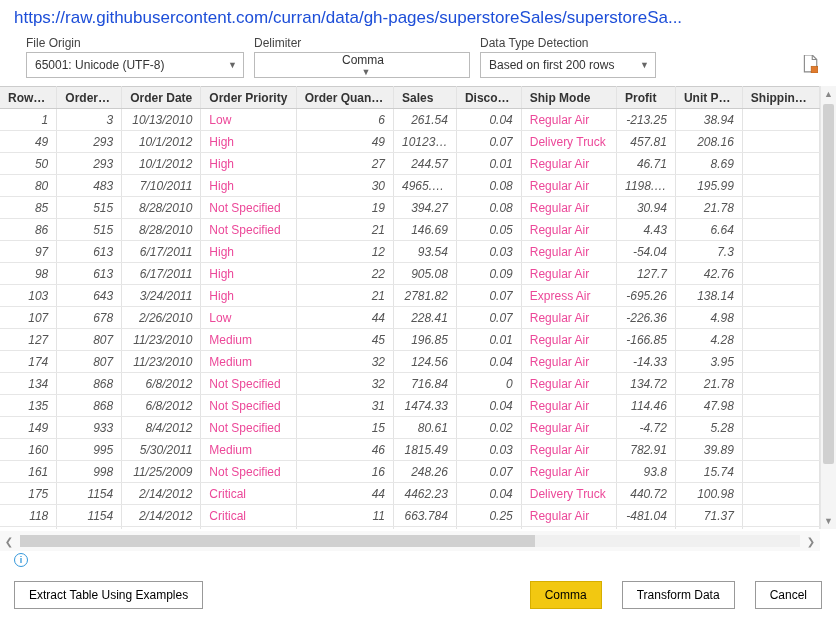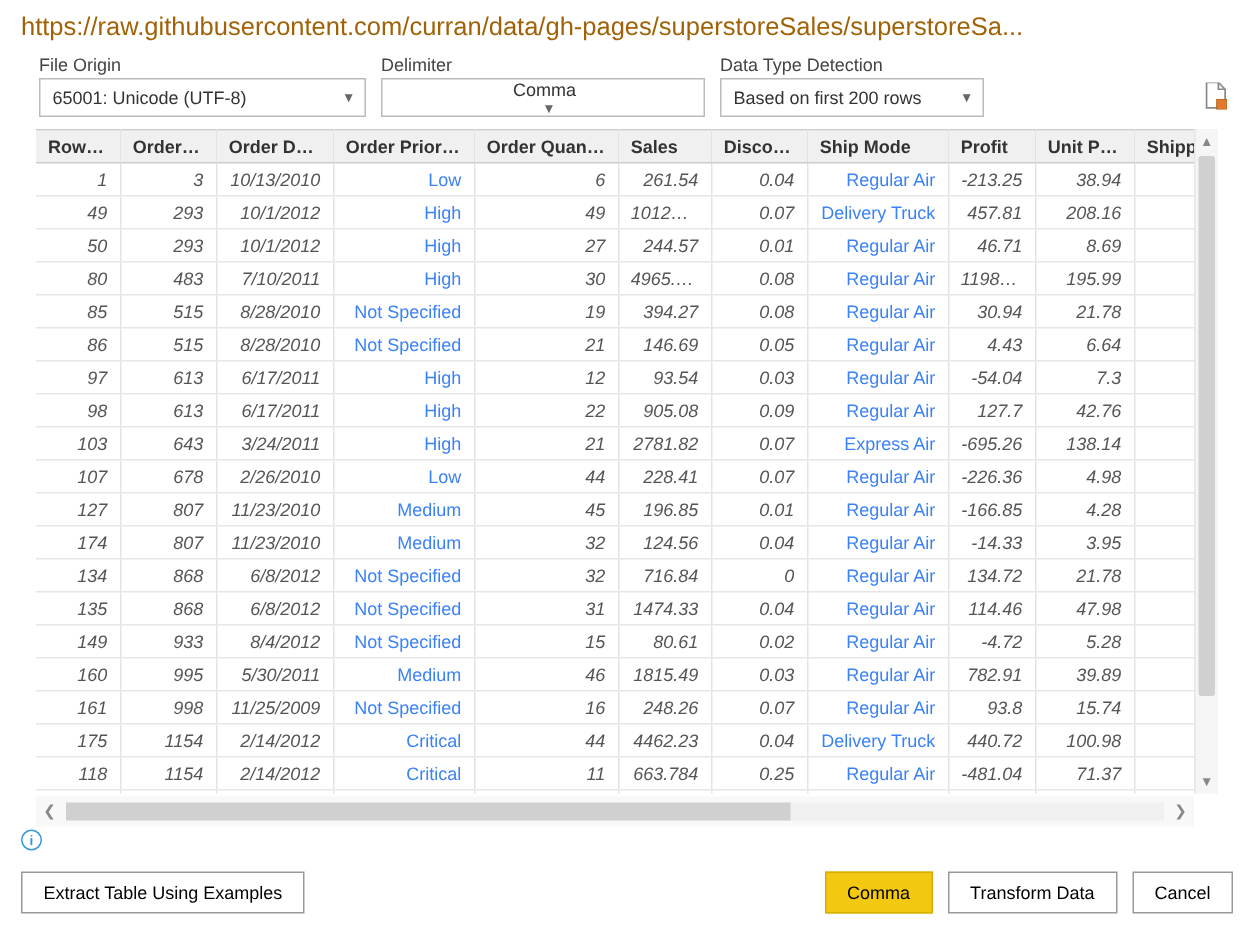--- a/index.html
+++ b/index.html
@@ -1,57 +1,57 @@
 <!DOCTYPE html>
 <html><head>
 <meta charset="utf-8">
 <style>
   * { box-sizing: border-box; }
   html, body { margin: 0; padding: 0; font-family: "Segoe UI", Tahoma, sans-serif; font-size: 12px; color: #333; background: #fff; }
   .dialog { width: 836px; height: 623px; position: relative; padding: 0; display: flex; flex-direction: column; }
-  .url-bar { padding: 8px 14px 4px 14px; font-size: 17px; color: #a16207; white-space: nowrap; overflow: hidden; text-overflow: ellipsis; }
+  .url-bar { padding: 8px 14px 4px 14px; font-size: 17px; color: #1d4ed8; white-space: nowrap; overflow: hidden; text-overflow: ellipsis; }
   .controls-row { display: flex; gap: 10px; padding: 4px 14px 8px 14px; align-items: flex-end; margin-left: 12px; }
   .control-group { display: flex; flex-direction: column; gap: 2px; }
   .control-group label { font-size: 12px; color: #444; }
   .select { border: 1px solid #bbb; height: 26px; display: flex; align-items: center; justify-content: space-between; padding: 0 6px 0 8px; background: #fff; font-size: 12px; cursor: pointer; }
   .select .caret { font-size: 9px; color: #666; margin-left: 6px; }
   .fg1 { width: 218px; }
   .fg2 { width: 216px; flex-direction: column; }
   .fg3 { width: 176px; }
   .icon-right { margin-left: auto; display: flex; align-items: center; padding-bottom: 2px; padding-right: 4px; }
   .doc-icon svg { width: 16px; height: 18px; }
-  .table-wrap { flex: 1 1 auto; margin: 0 24px; position: relative; overflow: hidden; border-top: 0; }
+  .table-wrap { flex: 1 1 auto; margin: 0 0; position: relative; overflow: hidden; border-top: 0; }
   .table-scroll { position: absolute; left: 0; right: 16px; top: 0; bottom: 22px; overflow: hidden; }
   table { border-collapse: collapse; width: 100%; table-layout: fixed; }
   th, td { border-right: 1px solid #e3e3e3; border-bottom: 1px solid #e6e6e6; padding: 3px 8px; height: 22px; white-space: nowrap; overflow: hidden; text-overflow: ellipsis; }
   thead th { background: #f0f0f0; border-top: 1px solid #ccc; border-bottom: 1px solid #ccc; font-weight: 600; color: #333; text-align: left; font-size: 12px; position: sticky; top: 0; }
   tbody td { font-style: italic; color: #555; font-size: 12px; }
   td.num { text-align: right; }
-  td.txt { text-align: right; font-style: normal; color: #3b82f6; }
+  td.txt { text-align: left; font-style: normal; color: #ec4899; }
   .col-rowid { width: 56px; }
   .col-orderid { width: 64px; }
   .col-orderdate { width: 78px; }
   .col-priority { width: 94px; }
   .col-qty { width: 96px; }
   .col-sales { width: 62px; }
   .col-discount { width: 64px; }
   .col-shipmode { width: 94px; }
   .col-profit { width: 58px; }
   .col-unitprice { width: 66px; }
   .col-shipcost { width: 76px; }
   .vscroll { position: absolute; right: 0; top: 0; bottom: 22px; width: 16px; background: #f5f5f5; border-left: 1px solid #e6e6e6; }
   .vscroll .varrow { height: 16px; display: flex; align-items: center; justify-content: center; color: #888; font-size: 9px; cursor: pointer; }
   .vscroll .vthumb { position: absolute; left: 2px; right: 2px; top: 18px; height: 360px; background: #d0d0d0; border-radius: 2px; }
   .hscroll { position: absolute; left: 0; right: 16px; bottom: 0; height: 20px; background: #f8f8f8; display: flex; align-items: center; }
   .hscroll .harrow { width: 18px; height: 18px; display: flex; align-items: center; justify-content: center; color: #888; font-size: 10px; cursor: pointer; }
   .hscroll .htrack { flex: 1; height: 12px; background: #f0f0f0; position: relative; margin: 0 2px; }
   .hscroll .hthumb { position: absolute; left: 0; top: 0; bottom: 0; width: 66%; background: #d0d0d0; }
   .info-row { height: 16px; margin: 0 14px; display: flex; align-items: center; gap: 6px; padding-top: 2px; }
   .info-icon { width: 14px; height: 14px; border: 1.5px solid #3498db; border-radius: 50%; display: inline-flex; align-items: center; justify-content: center; font-size: 9px; font-weight: bold; color: #3498db; font-style: normal; }
-  .footer { display: flex; align-items: center; padding: 14px 14px 14px 14px; gap: 10px; border-top: 0; }
+  .footer { display: flex; align-items: center; padding: 14px 14px 14px 14px; gap: 20px; border-top: 0; }
   .btn { border: 1px solid #999; background: #fff; height: 28px; padding: 0 14px; font-size: 12px; cursor: pointer; display: inline-flex; align-items: center; }
   .btn.primary { background: #f2c811; border-color: #d6ae00; font-weight: 400; }
   .spacer { flex: 1; }
 </style>
 </head>
 <body>
 
 <div class="dialog">
 
   <div class="url-bar">https://raw.githubusercontent.com/curran/data/gh-pages/superstoreSales/superstoreSa...</div>

